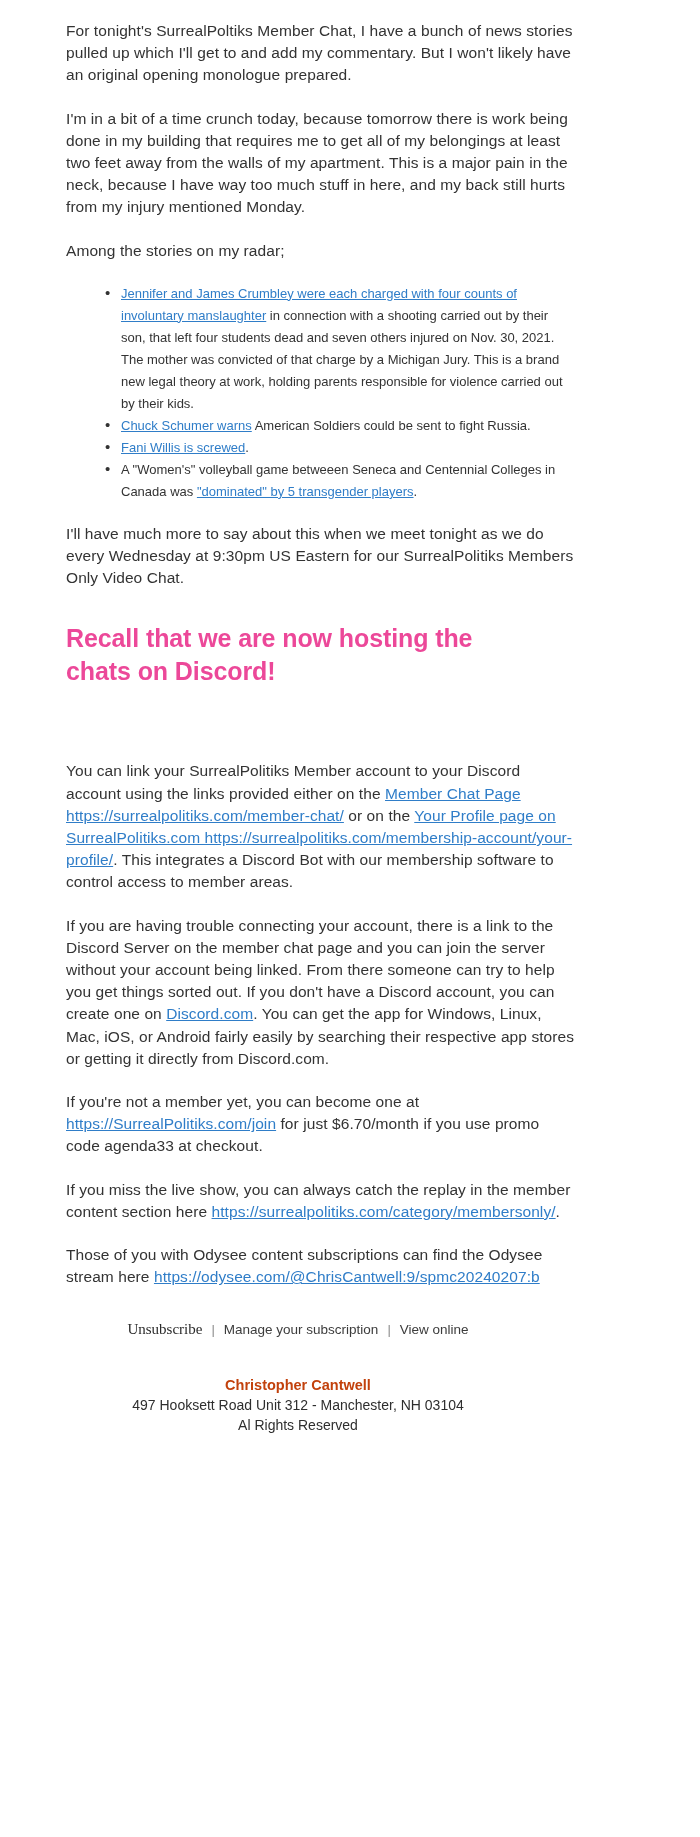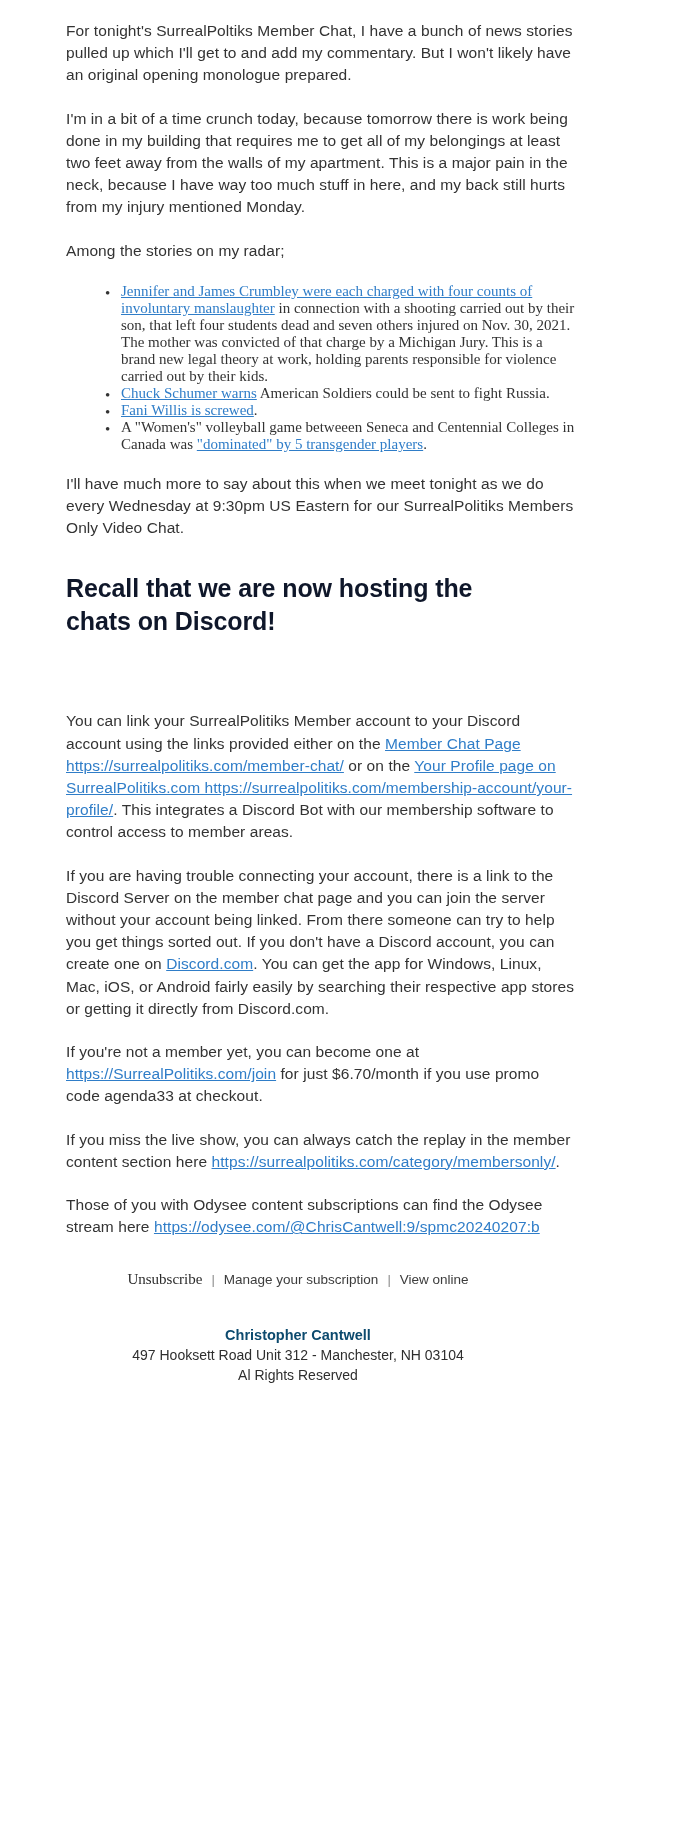--- a/index.html
+++ b/index.html
@@ -31,42 +31,41 @@
     text-decoration: underline;
     text-decoration-color: #2f7dc8;
     cursor: pointer;
   }
   ul.story-list {
     margin: 0 0 20px 0;
     padding-left: 39px;
     list-style: none;
   }
   ul.story-list > li {
-    font-size: 15px;
-    line-height: 17px;
+    font-size: 13px;
+    line-height: 22px;
     color: #333333;
     margin: 0 0 0 0;
     padding-left: 16px;
     position: relative;
-    font-family: Liberation Serif, serif;
   }
   ul.story-list > li::before {
     content: "\2022";
     position: absolute;
     left: 0;
     top: -0.5px;
     font-size: 15px;
     color: #333333;
     line-height: 22.2px;
   }
   h2.section-heading {
     font-size: 25px;
     line-height: 33px;
     font-weight: bold;
-    color: #0f172a;
+    color: #ec4899;
     margin: 33px 0 0 0;
     letter-spacing: -0.1px;
     max-width: 460px;
   }
   .heading-gap {
     height: 72px;
   }
   .footer {
     width: 596px;
     box-sizing: border-box;
@@ -102,21 +101,21 @@
   .footer-address {
     margin-top: 36px;
     font-size: 14px;
     line-height: 19.5px;
     color: #2e2e2e;
   }
   .footer-name {
     font-weight: bold;
     font-size: 14.5px;
     display: block;
-    color: #0c4a6e;
+    color: #c2410c;
     margin-bottom: 1px;
   }
   .footer-street {
     display: block;
   }
   .footer-rights {
     display: block;
   }
 </style>
 </head>

